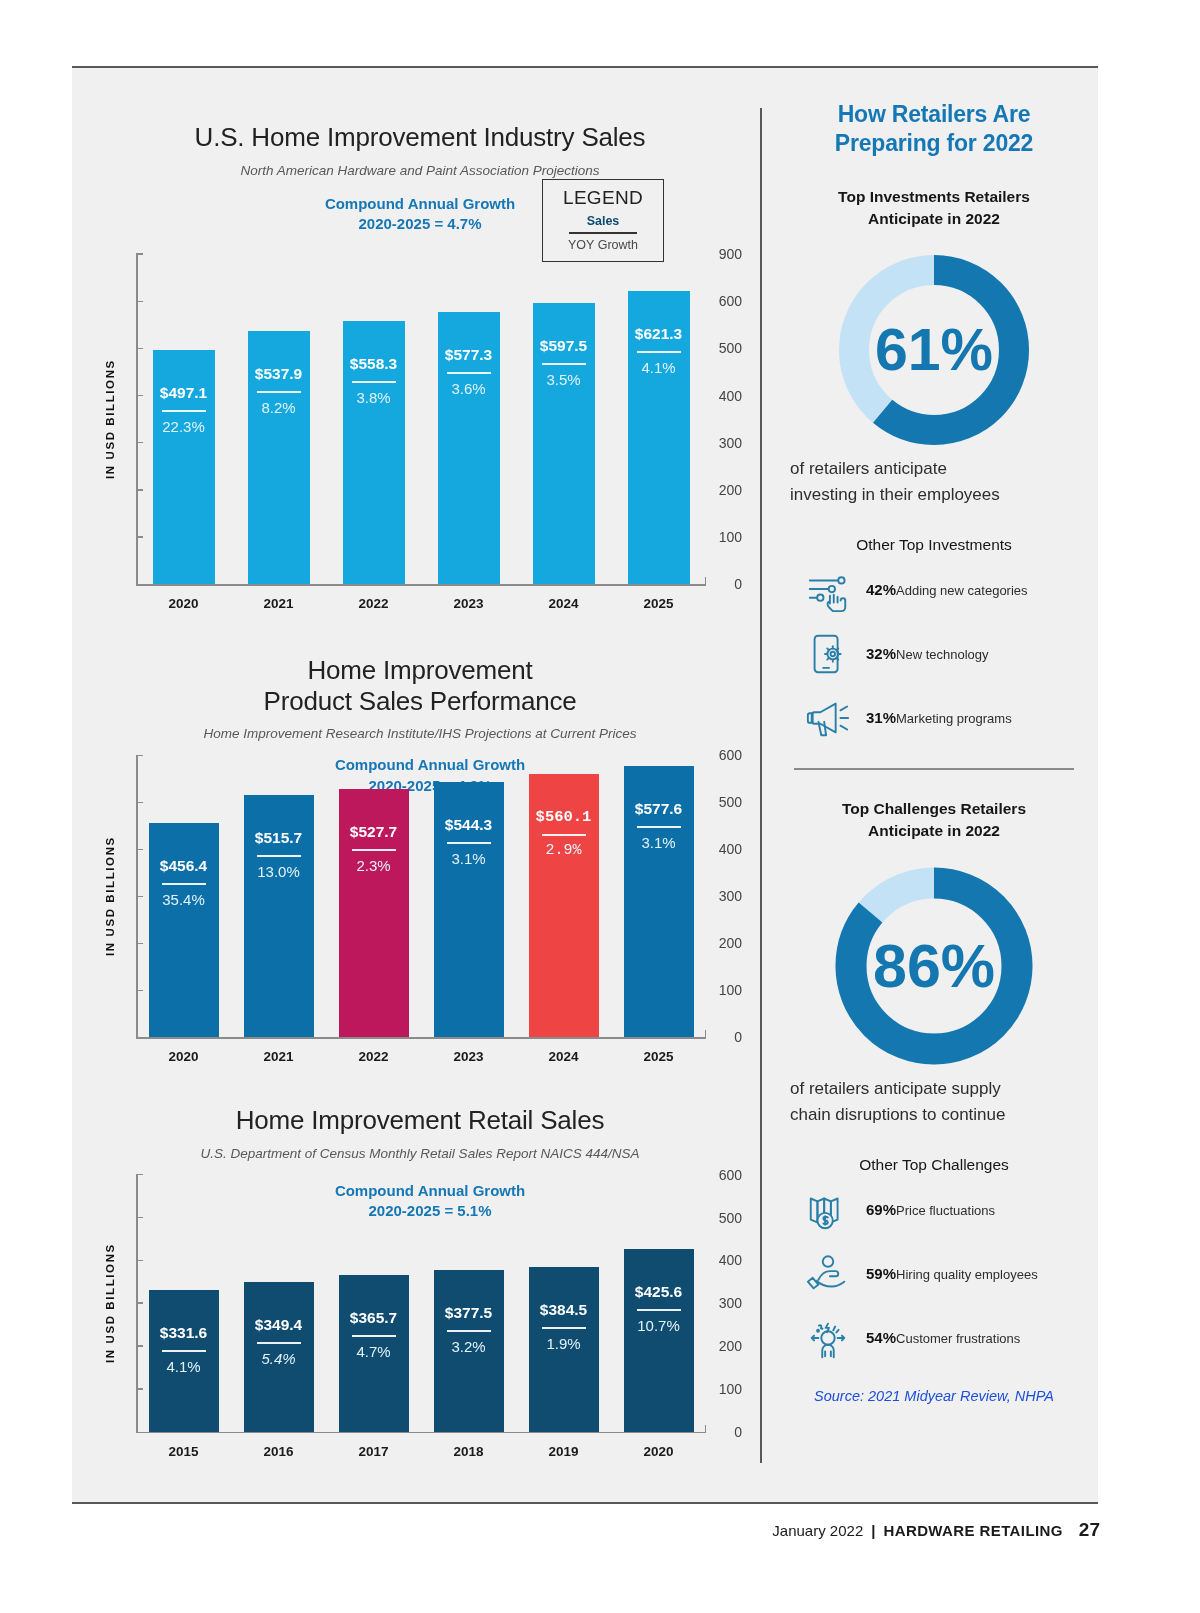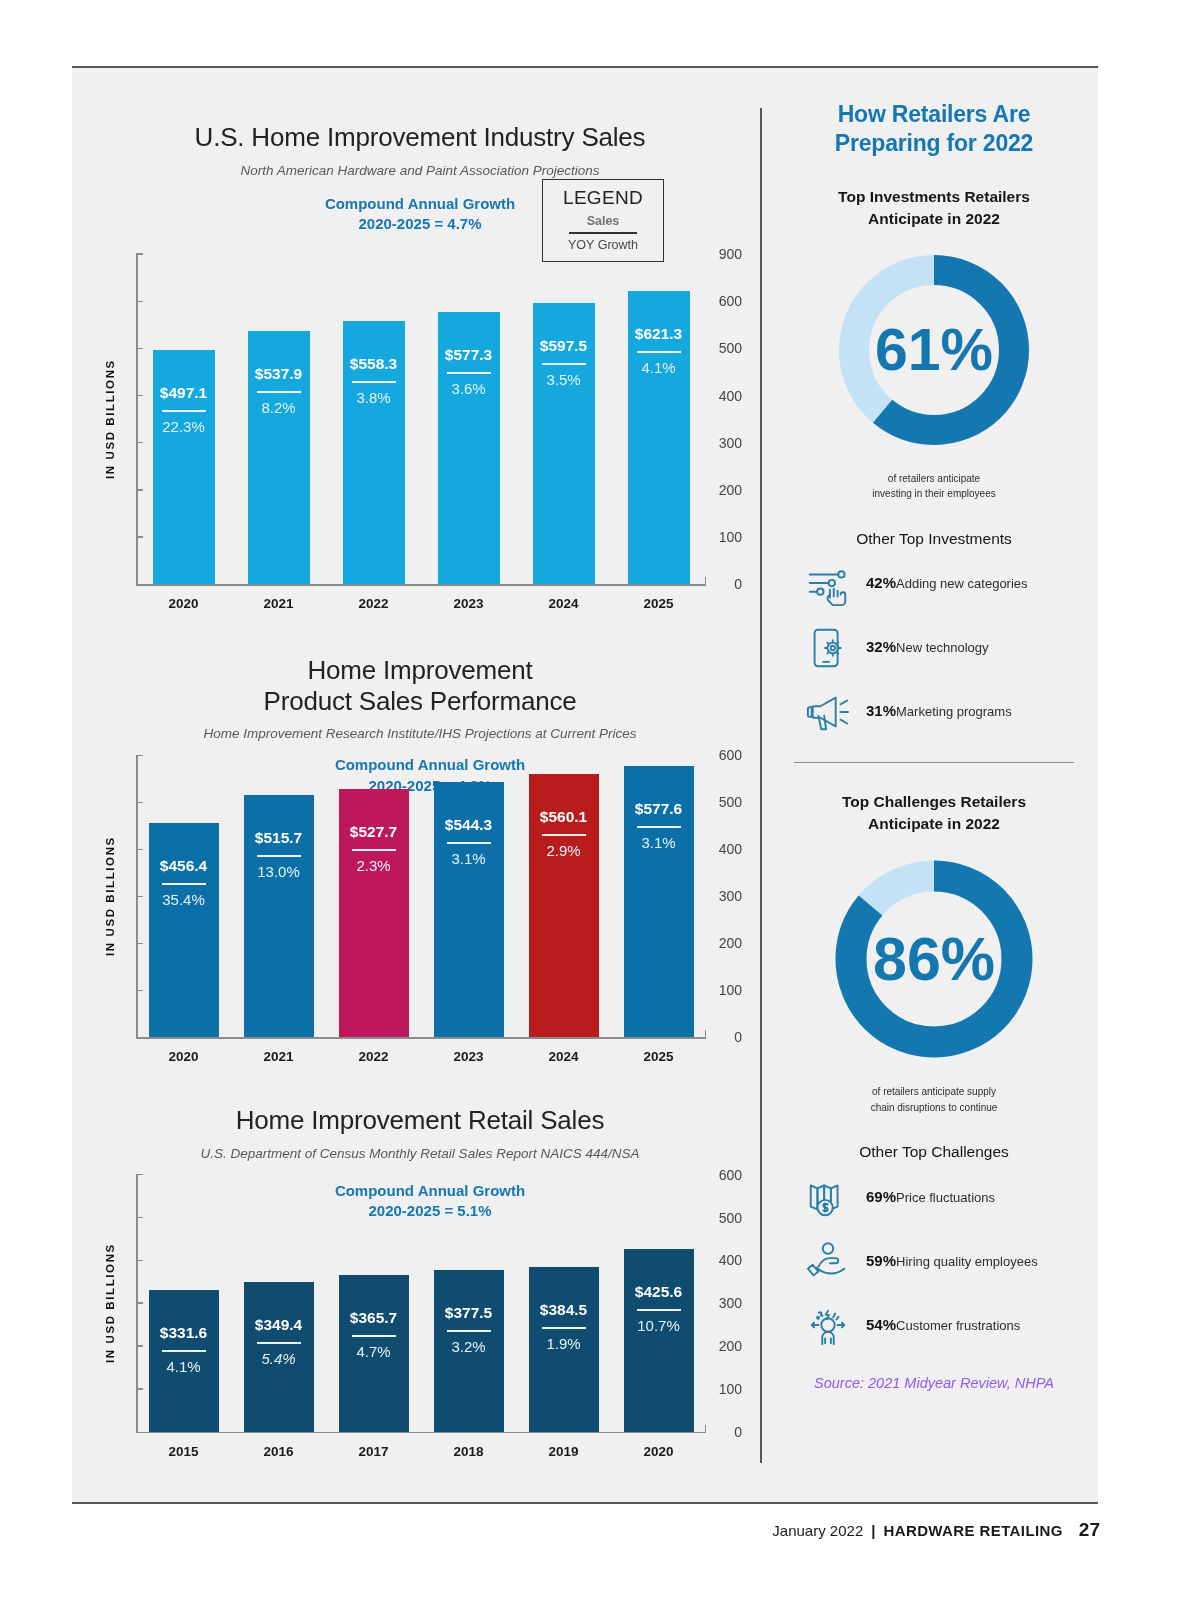--- a/index.html
+++ b/index.html
@@ -43,21 +43,21 @@
     line-height: 1.35;
   }
   .cag .l2 { display: block; }
 
   
   .legend {
     position: absolute; border: 1.5px solid #333; background: #f0f0f0;
     width: 122px; padding: 7px 6px 9px; text-align: center;
   }
   .legend .lg-title { font-size: 19px; color: #222; font-weight: 400; letter-spacing: .3px; }
-  .legend .lg-sales { font-size: 12.5px; font-weight: bold; color: #737373; margin-top: 5px; }
+  .legend .lg-sales { font-size: 12.5px; font-weight: bold; color: #0c4a6e; margin-top: 5px; }
   .legend .lg-rule { width: 68px; height: 2px; background: #333; margin: 4px auto 4px; }
   .legend .lg-yoy { font-size: 12.5px; color: #4a4a4a; }
 
   
   .plot { position: relative; }
   .axis-title {
     position: absolute; writing-mode: vertical-rl; transform: rotate(180deg);
     font-size: 11.5px; font-weight: bold; letter-spacing: 1.6px; color: #111;
     text-align: center;
   }
@@ -101,41 +101,41 @@
   .right-title {
     text-align: center; color: #1577b5; font-weight: bold; font-size: 23px;
     line-height: 1.25; letter-spacing: -0.2px;
   }
   .sec-head {
     text-align: center; color: #161616; font-weight: bold; font-size: 15.5px;
     line-height: 1.42; margin-top: 28px;
   }
   .donut-wrap { display: flex; justify-content: center; margin-top: 16px; }
   .donut-cap {
-    text-align: center; color: #2d2d2d; font-size: 10px; line-height: 1.55;
-    margin-top: 17px; font-weight: 400;
+    color: #2d2d2d; font-size: 17px; line-height: 1.55;
+    margin-top: 2px; font-weight: 400;
   }
   .other-head {
     text-align: center; color: #161616; font-weight: normal; font-size: 15.5px;
     margin-top: 28px;
   }
   .item-list { margin-top: 12px; }
   .item {
     display: flex; align-items: center; gap: 14px; margin-bottom: 16px;
     padding-left: 14px;
   }
   .item .ico { width: 48px; height: 48px; flex: 0 0 48px; display: flex; align-items: center; justify-content: center; }
   .item .txt { flex: 1; }
   .item .pct { font-size: 15px; font-weight: bold; color: #111; line-height: 1.25; }
   .item .dsc { font-size: 13px; color: #2d2d2d; line-height: 1.3; white-space: nowrap; }
 
   .h-divider { height: 1.5px; background: #8b8b8b; margin: 26px 4px 0 4px; }
 
   .source {
-    text-align: center; font-style: italic; font-size: 14.5px; color: #8b5cf6;
+    text-align: center; font-style: italic; font-size: 14.5px; color: #1d4ed8;
     margin-top: 26px;
   }
 
   
   .foot-rule {
     position: absolute; left: 72px; top: 1502px; width: 1026px; height: 1.6px;
     background: #58585a;
   }
   .footer {
     position: absolute; right: 100px; top: 1519px;
@@ -298,21 +298,21 @@
             </div>
           </div>
           <div class="barwrap" style="width: 95px;">
             <div class="bar" style="height: 255.821px; width: 70px; margin-left: 12.5px; background: rgb(13, 111, 168);">
               <div class="v-lbl" style="top: 34px;">$544.3</div>
               <div class="v-rule" style="top: 60px;"></div>
               <div class="g-lbl" style="top: 68px;">3.1%</div>
             </div>
           </div>
           <div class="barwrap" style="width: 95px;">
-            <div class="bar" style="height: 263.247px; width: 70px; margin-left: 12.5px; background: #b91c1c;">
+            <div class="bar" style="height: 263.247px; width: 70px; margin-left: 12.5px; background: #ef4444; font-family: Liberation Mono, monospace;">
               <div class="v-lbl" style="top: 34px;">$560.1</div>
               <div class="v-rule" style="top: 60px;"></div>
               <div class="g-lbl" style="top: 68px;">2.9%</div>
             </div>
           </div>
           <div class="barwrap" style="width: 95px;">
             <div class="bar" style="height: 271.472px; width: 70px; margin-left: 12.5px; background: rgb(13, 111, 168);">
               <div class="v-lbl" style="top: 34px;">$577.6</div>
               <div class="v-rule" style="top: 60px;"></div>
               <div class="g-lbl" style="top: 68px;">3.1%</div>

